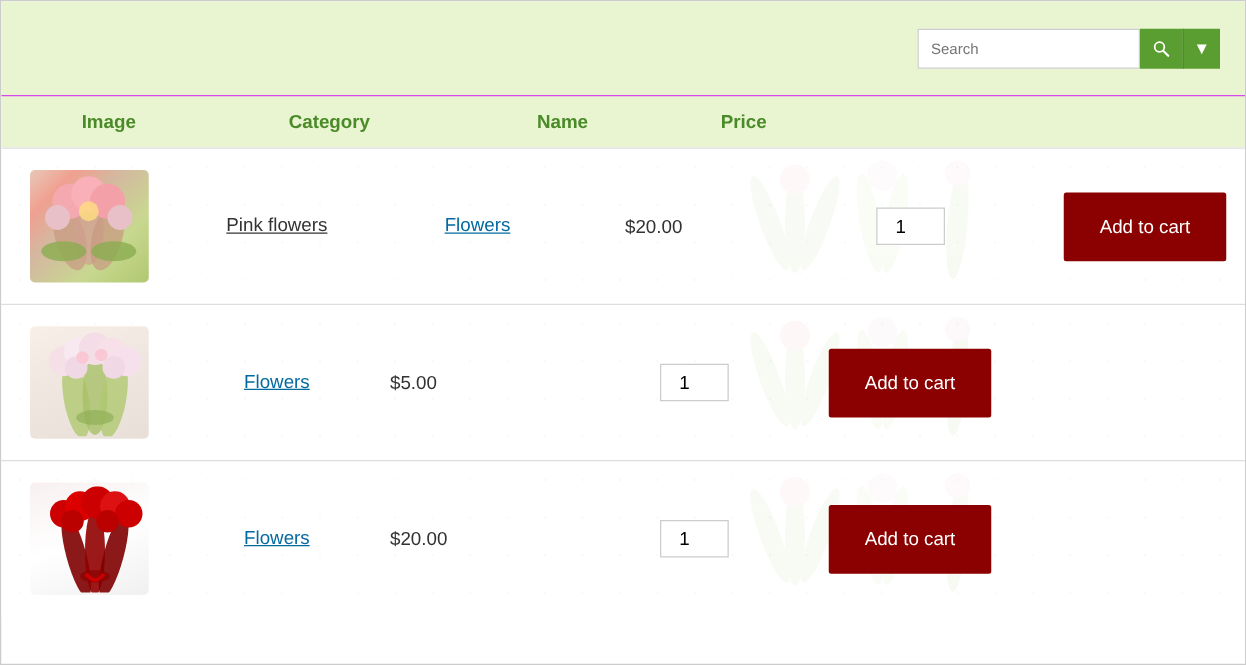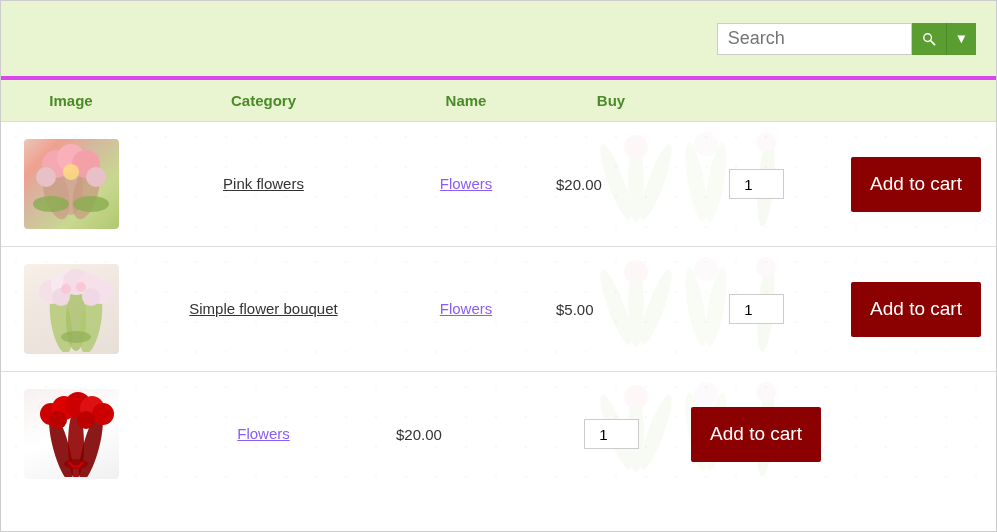--- a/index.html
+++ b/index.html
@@ -21,22 +21,22 @@
     }
 
     .search-wrapper {
       display: flex;
       align-items: center;
     }
 
     .search-input {
       border: 1px solid #ccc;
       padding: 6px 10px;
-      font-size: 18px;
-      width: 195px;
+      font-size: 12px;
+      width: 178px;
       outline: none;
       height: 32px;
     }
 
     .search-btn {
       background: #5a9e32;
       border: none;
       color: white;
       padding: 0 10px;
       cursor: pointer;
@@ -62,40 +62,41 @@
       display: flex;
       align-items: center;
       justify-content: center;
       border-left: 1px solid #4a8a28;
     }
 
     .table-header {
       background: #e8f5d0;
       display: grid;
       grid-template-columns: 140px 1fr 160px 130px 160px 160px;
-      padding: 12px 0;
-      border-top: 4px solid #d946ef;
+      padding: 12px 16px;
+      border-top: 1px solid #d946ef;
     }
 
     .table-header .col {
       color: #4a8a28;
       font-weight: bold;
       font-size: 15px;
       text-align: center;
     }
 
     .table-row {
       display: grid;
       grid-template-columns: 140px 1fr 160px 130px 160px 160px;
       align-items: center;
       border-top: 1px solid #ddd;
       min-height: 125px;
       background: #fff;
       position: relative;
       overflow: hidden;
+      gap: 28px;
     }
 
     .table-row::before {
       content: '';
       position: absolute;
       top: 0; left: 0; right: 0; bottom: 0;
       background-image: radial-gradient(circle, rgba(180,220,180,0.15) 1px, transparent 1px);
       background-size: 30px 30px;
       pointer-events: none;
       z-index: 0;
@@ -152,21 +153,21 @@
       font-size: 15px;
       cursor: pointer;
     }
 
     .cell-category {
       padding: 10px;
       text-align: center;
     }
 
     .cell-category a {
-      color: #8b5cf6;
+      color: #0369a1;
       text-decoration: underline;
       font-size: 15px;
       cursor: pointer;
     }
 
     .cell-price {
       padding: 10px;
       text-align: left;
       font-size: 15px;
       color: #333;
@@ -192,21 +193,21 @@
       display: flex;
       justify-content: center;
       align-items: center;
     }
 
     .add-to-cart-btn {
       background: #8b0000;
       color: white;
       border: none;
       padding: 0 18px;
-      font-size: 19px;
+      font-size: 15px;
       cursor: pointer;
       border-radius: 2px;
       white-space: nowrap;
       width: 130px;
       height: 55px;
     }
 
     
     .row-bg-svg {
       position: absolute;
@@ -233,21 +234,21 @@
     <button class="dropdown-btn">
       <span>▼</span>
     </button>
   </div>
 </div>
 
 <div class="table-header">
   <div class="col">Image</div>
   <div class="col">Category</div>
   <div class="col">Name</div>
-  <div class="col">Buy</div>
+  <div class="col">Price</div>
 </div>
 
 <div id="table-body">
     <div class="table-row">
 
     <div class="row-bg-svg">
       <svg width="280" height="120" viewBox="0 0 280 120">
         <ellipse cx="60" cy="60" rx="8" ry="40" fill="#aac880" transform="rotate(-20,60,60)"></ellipse>
         <ellipse cx="80" cy="60" rx="8" ry="40" fill="#aac880" transform="rotate(0,80,60)"></ellipse>
         <ellipse cx="100" cy="60" rx="8" ry="40" fill="#aac880" transform="rotate(20,100,60)"></ellipse>
@@ -321,23 +322,20 @@
         <circle cx="63" cy="18" r="12" fill="#f8e0e8"></circle>
         <circle cx="75" cy="25" r="12" fill="#f5e0ec"></circle>
         <circle cx="35" cy="30" r="9" fill="#f0d8e4"></circle>
         <circle cx="65" cy="30" r="9" fill="#f0d8e4"></circle>
         <circle cx="40" cy="22" r="5" fill="#f9c8d4"></circle>
         <circle cx="55" cy="20" r="5" fill="#f9c8d4"></circle>
         <ellipse cx="50" cy="70" rx="15" ry="6" fill="#8aac50" opacity="0.6"></ellipse>
       </svg>
     </div>
     </div>
-    <div class="cell-name">
-      <a href="#">Simple flower bouquet</a>
-    </div>
     <div class="cell-category">
       <a href="#">Flowers</a>
     </div>
     <div class="cell-price">$5.00</div>
     <div class="cell-quantity">
       <input class="qty-input" type="number" value="1" min="1" style="">
     </div>
     <div class="cell-buy">
       <button class="add-to-cart-btn">Add to cart</button>
     </div>

